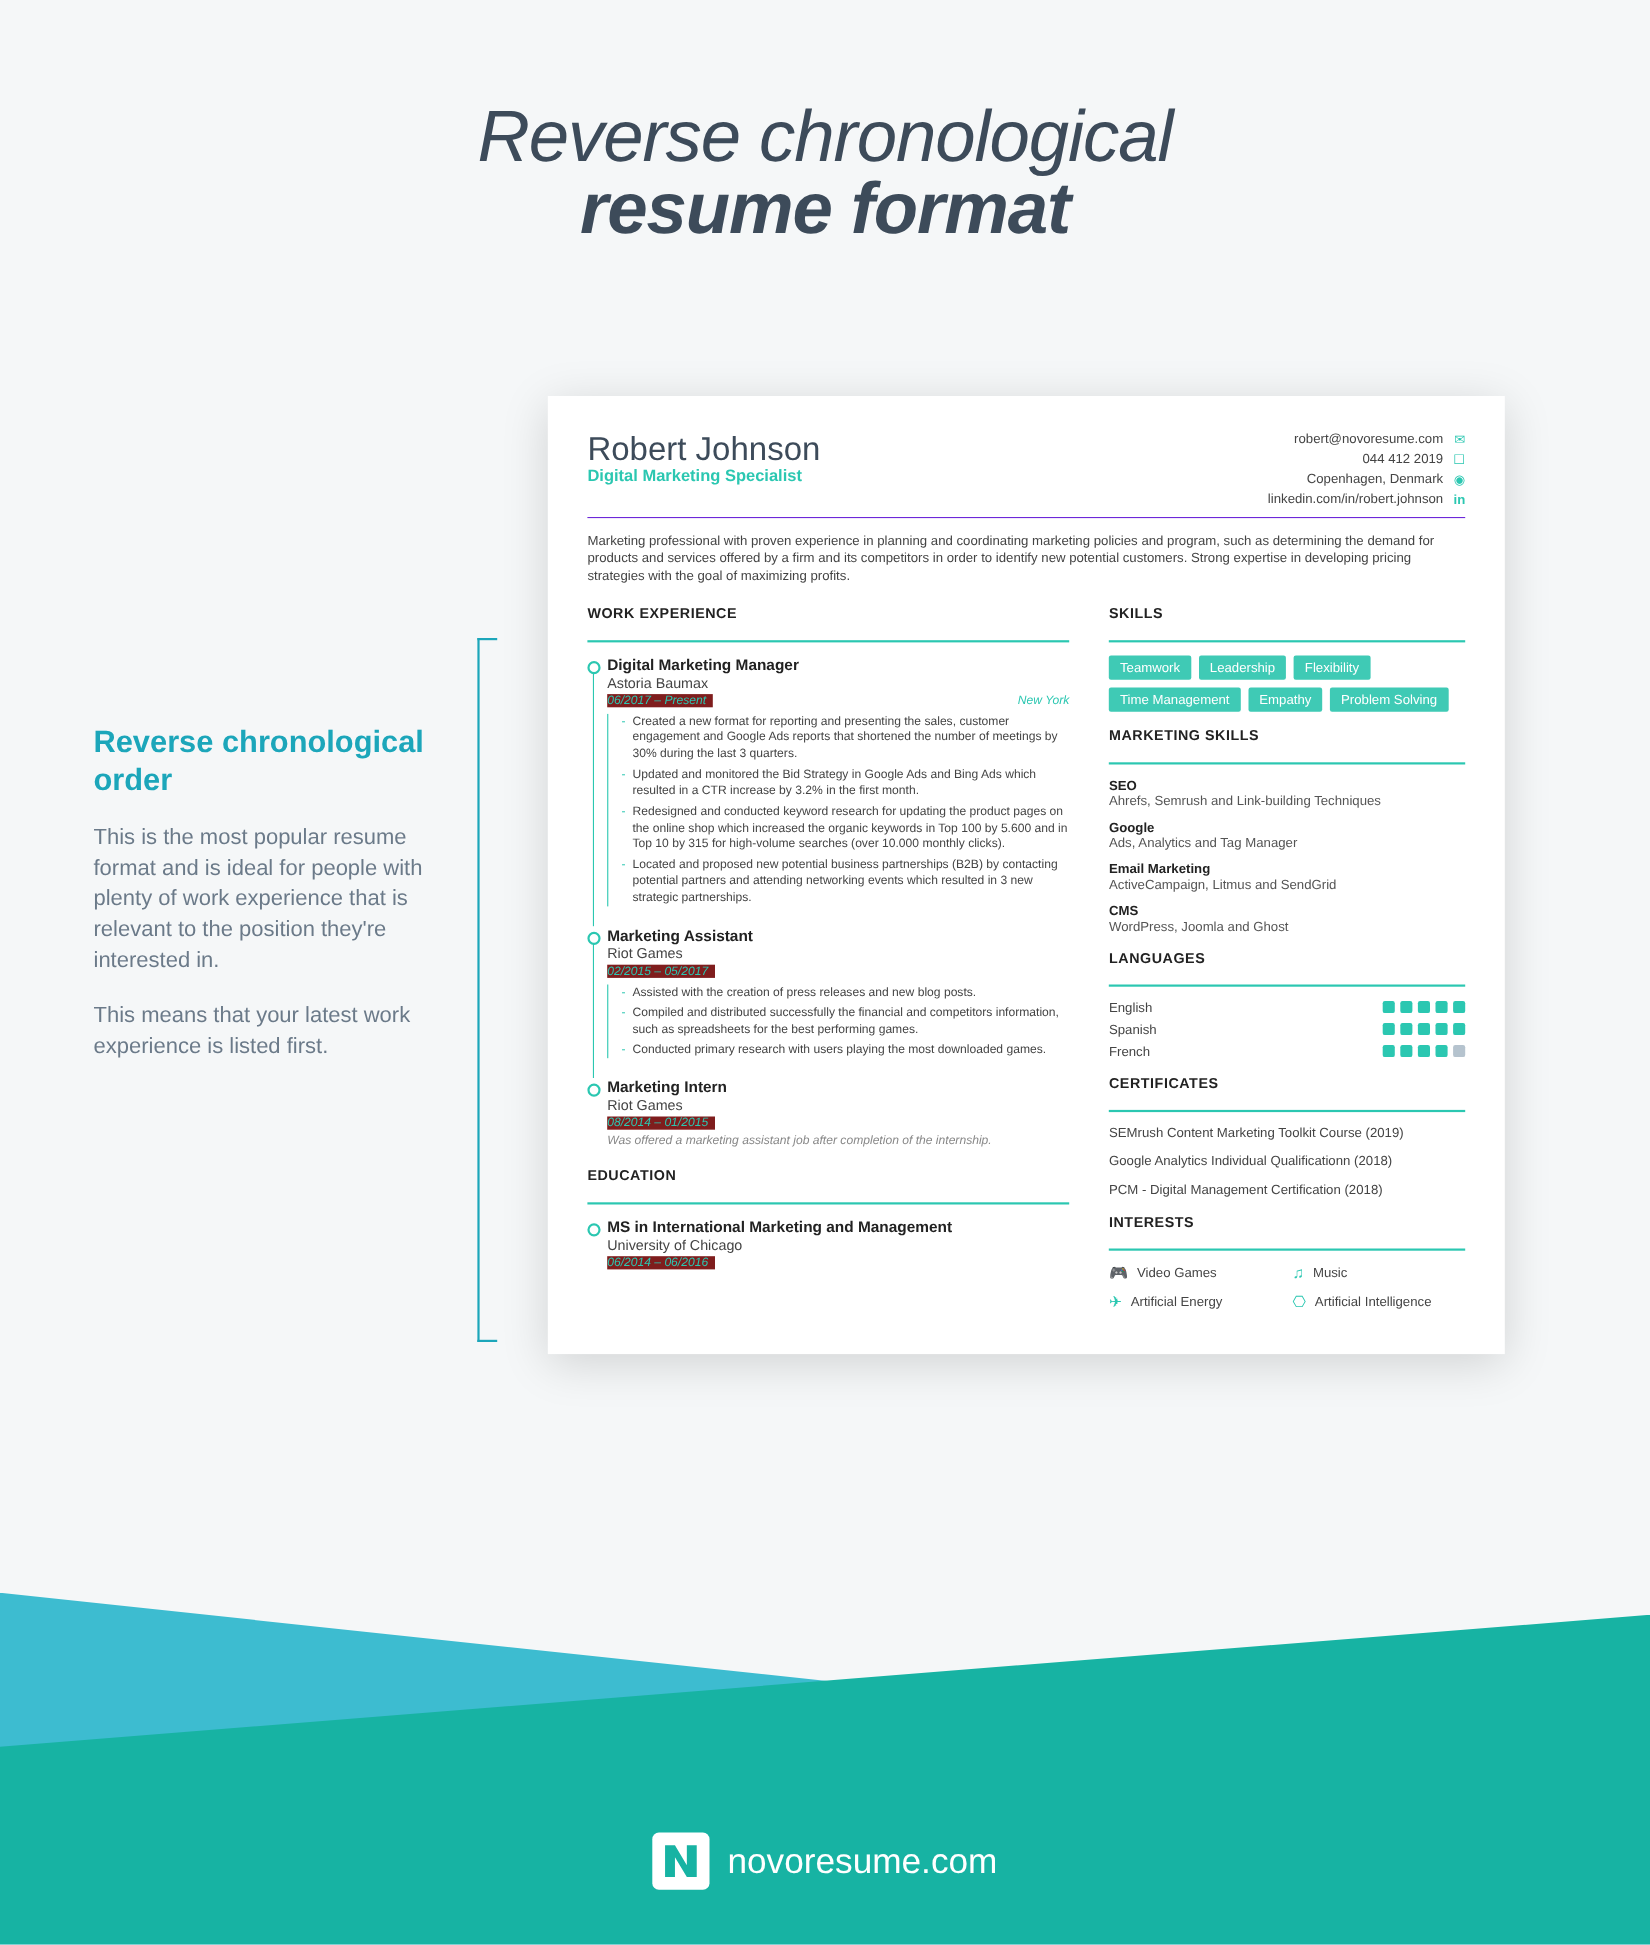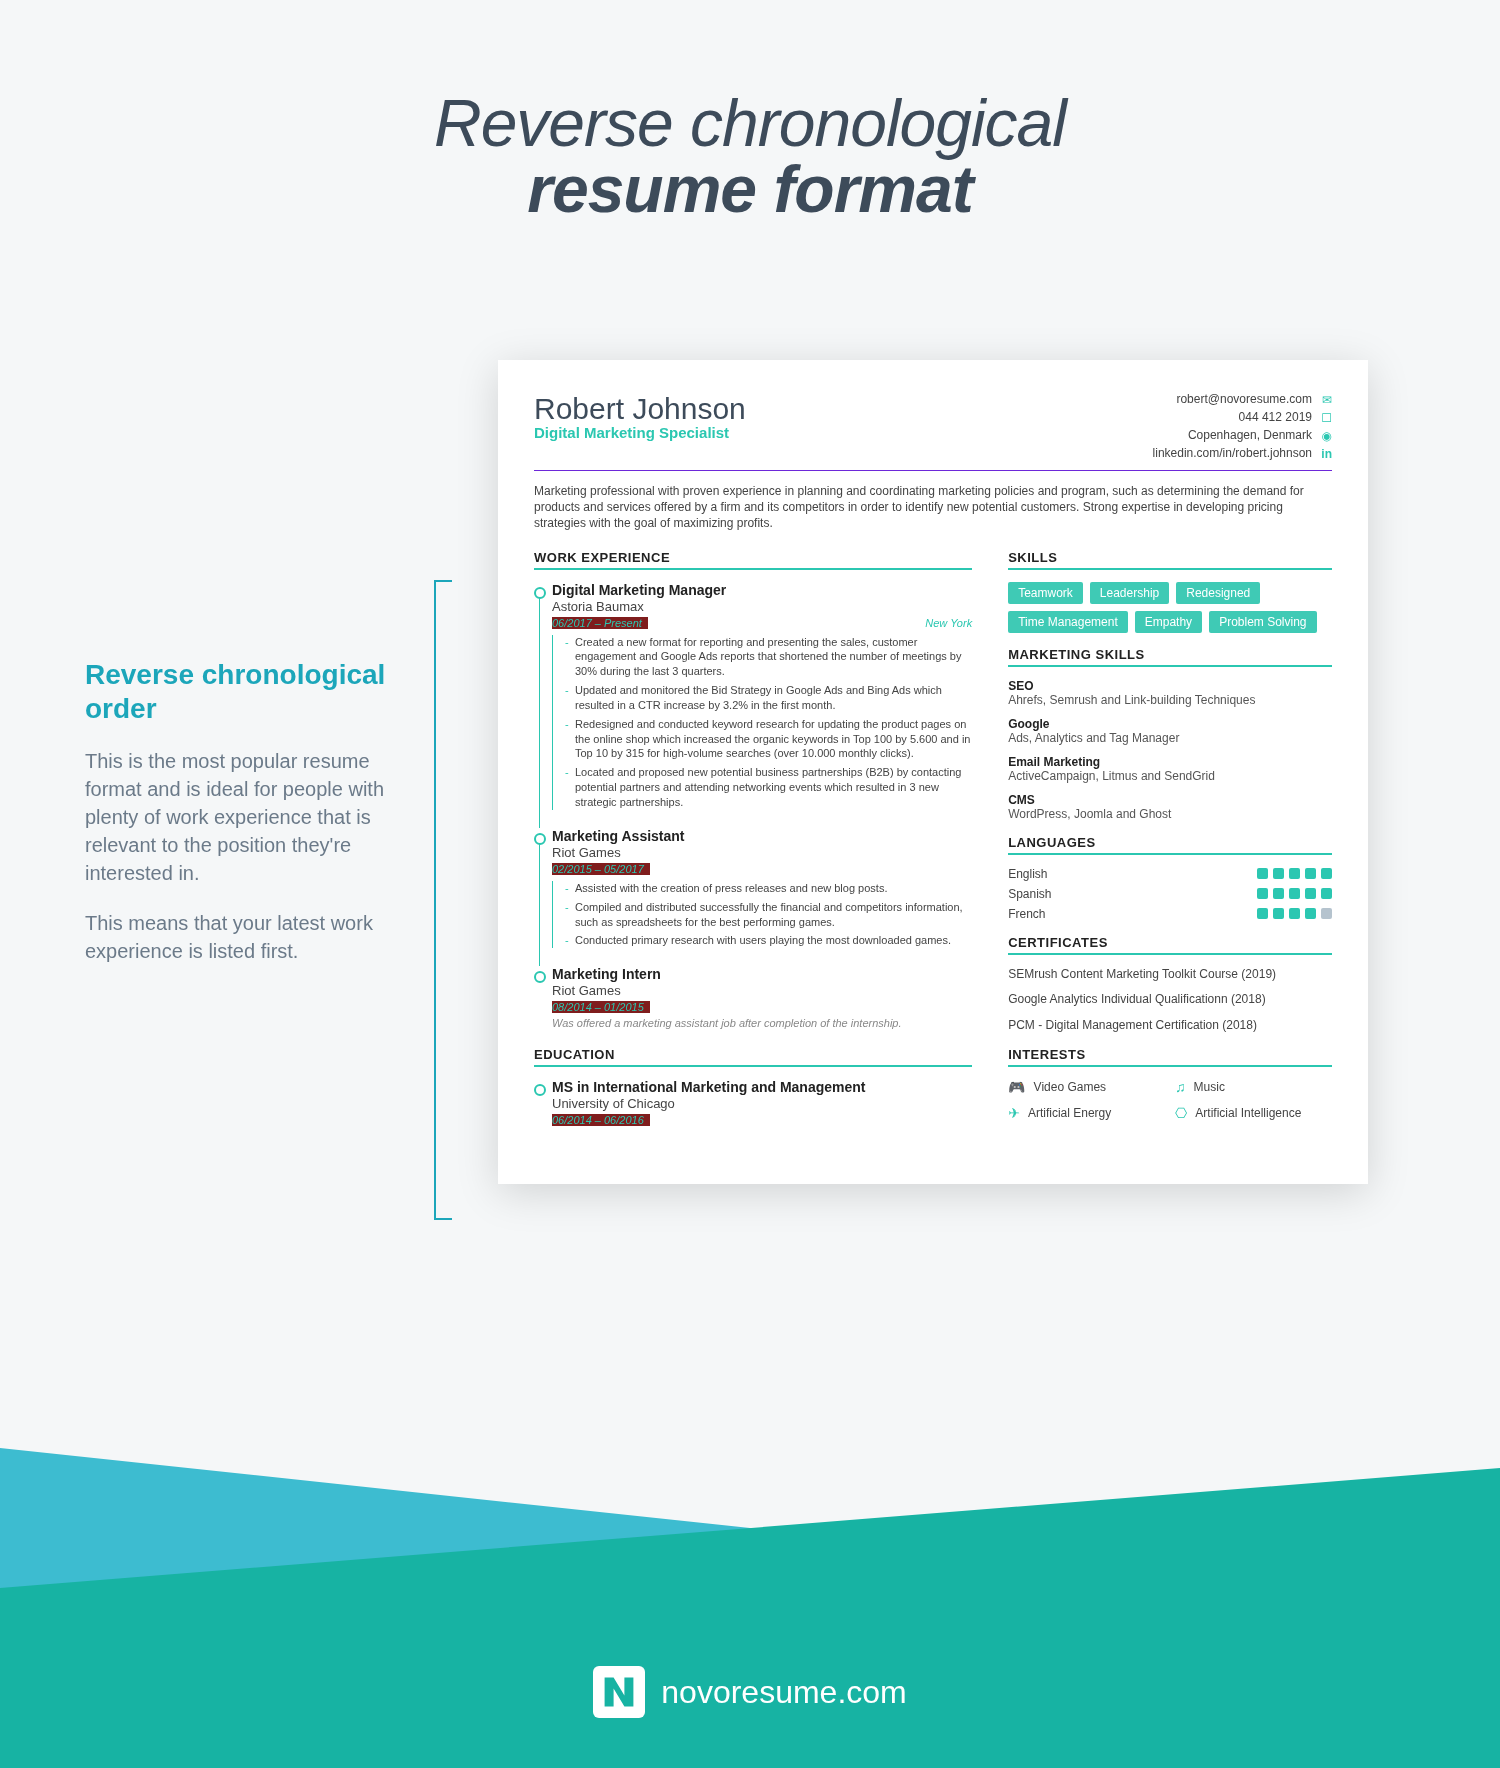--- a/index.html
+++ b/index.html
@@ -72,21 +72,21 @@
 .resume-title { font-size: 15px; color: #2bc7b1; font-weight: 600; margin-top: -2px; }
 .contact { text-align: right; font-size: 12px; color: #444; }
 .contact-row { margin-bottom: 4px; display: flex; align-items: center; justify-content: flex-end; gap: 8px; }
 .contact-icon { display: inline-block; width: 12px; height: 12px; color: #2bc7b1; font-size: 12px; }
 .summary { font-size: 12px; color: #444; line-height: 1.35; margin-top: 12px; padding-bottom: 10px; }
 .resume-grid { display: flex; gap: 36px; margin-top: 8px;}
 .col-left { flex: 1.15; }
 .col-right { flex: 0.85; }
 .section-title {
   font-size: 13px; font-weight: 800; color: #222; letter-spacing: 0.5px;
-  border-bottom: 2px solid #2bc7b1; padding-bottom: 3px; margin-bottom: 12px;
+  border-bottom: 2px solid #2bc7b1; padding-bottom: 17px; margin-bottom: 12px;
   margin-top: 14px;
 }
 .section-title:first-child { margin-top: 0; }
 .job { position: relative; padding-left: 18px; margin-bottom: 18px; }
 .job::before {
   content: ""; position: absolute; left: 0; top: 5px;
   width: 8px; height: 8px; border: 2px solid #2bc7b1; border-radius: 50%; background: #fff;
 }
 .job-line { position: absolute; left: 5px; top: 16px; bottom: -18px; width: 1px; background: #2bc7b1; }
 .job:last-child .job-line { display: none; }
@@ -226,21 +226,21 @@
         <div class="job-meta">
             <span>06/2014 – 06/2016</span>
           </div>
       </div>
     </div>
     <div class="col-right">
       <div class="section-title">SKILLS</div>
       <div class="pill-group" id="pills">
           <div class="pill">Teamwork</div>
           <div class="pill">Leadership</div>
-          <div class="pill">Redesigned</div>
+          <div class="pill">Flexibility</div>
           <div class="pill">Time Management</div>
           <div class="pill">Empathy</div>
           <div class="pill">Problem Solving</div>
         </div>
 
       <div class="section-title">MARKETING SKILLS</div>
       <div id="mkskills">
           <div class="skill-block">
             <div class="skill-name">SEO</div>
             <div class="skill-desc">Ahrefs, Semrush and Link-building Techniques</div>

